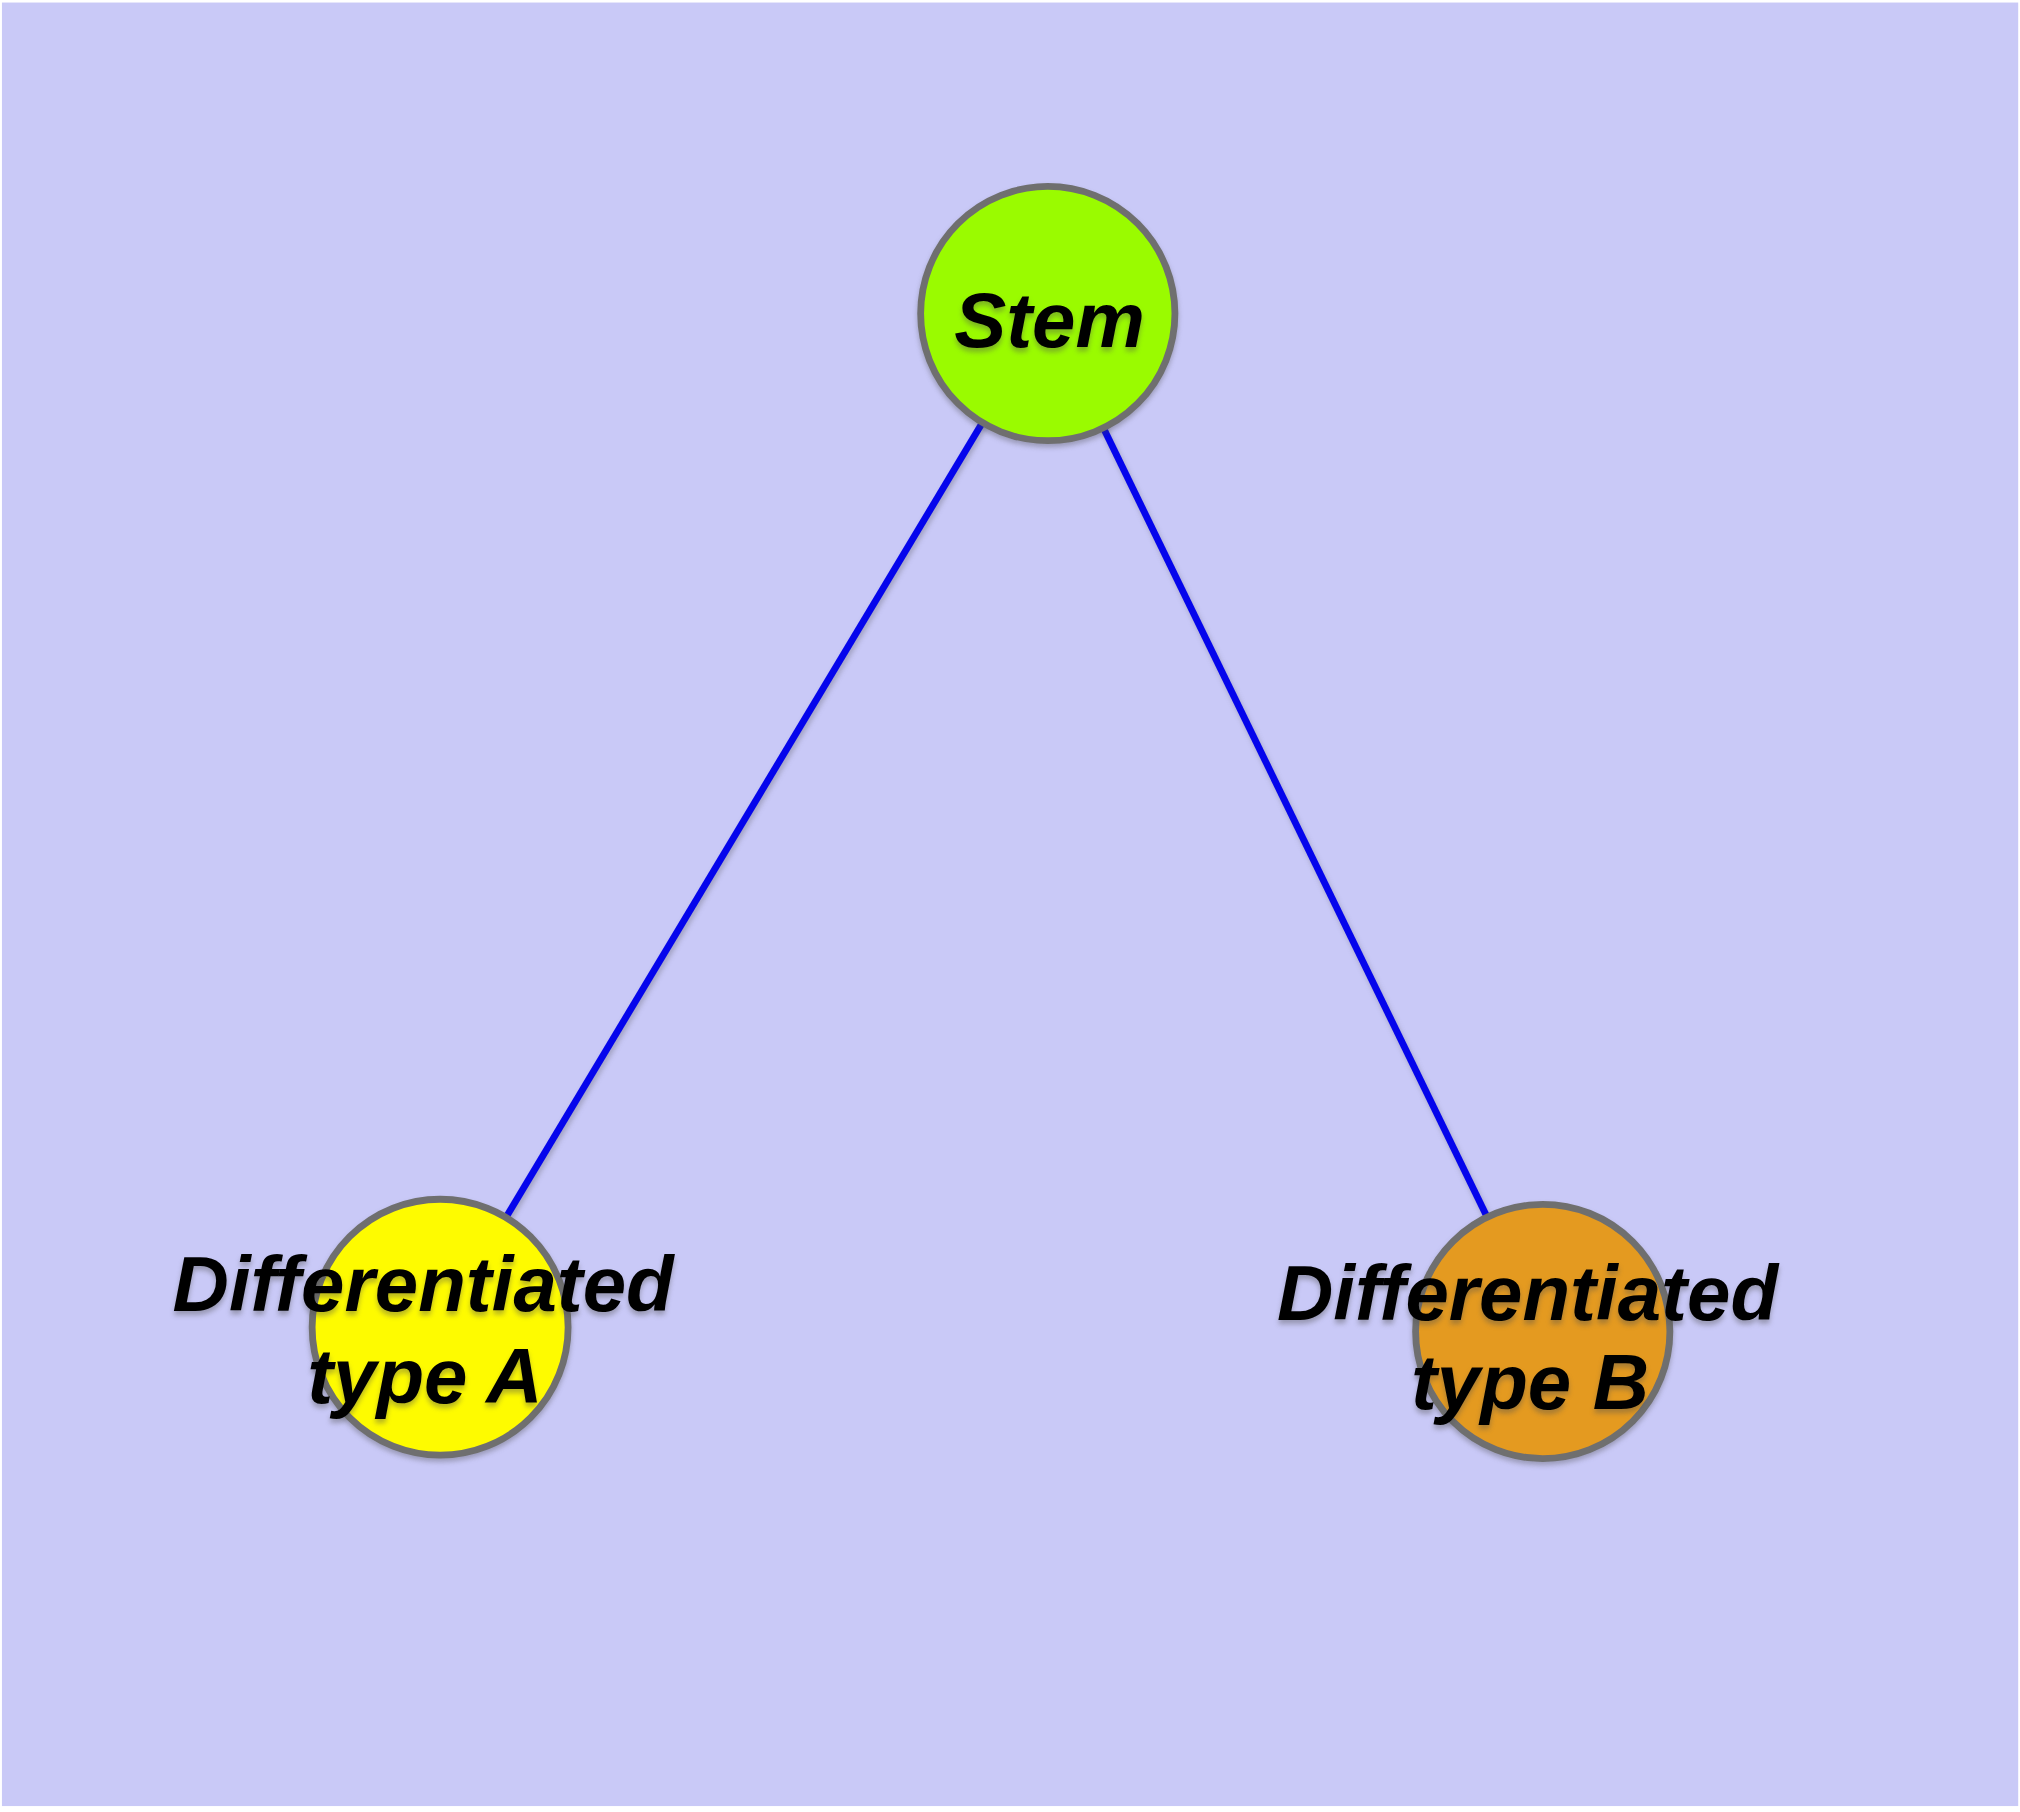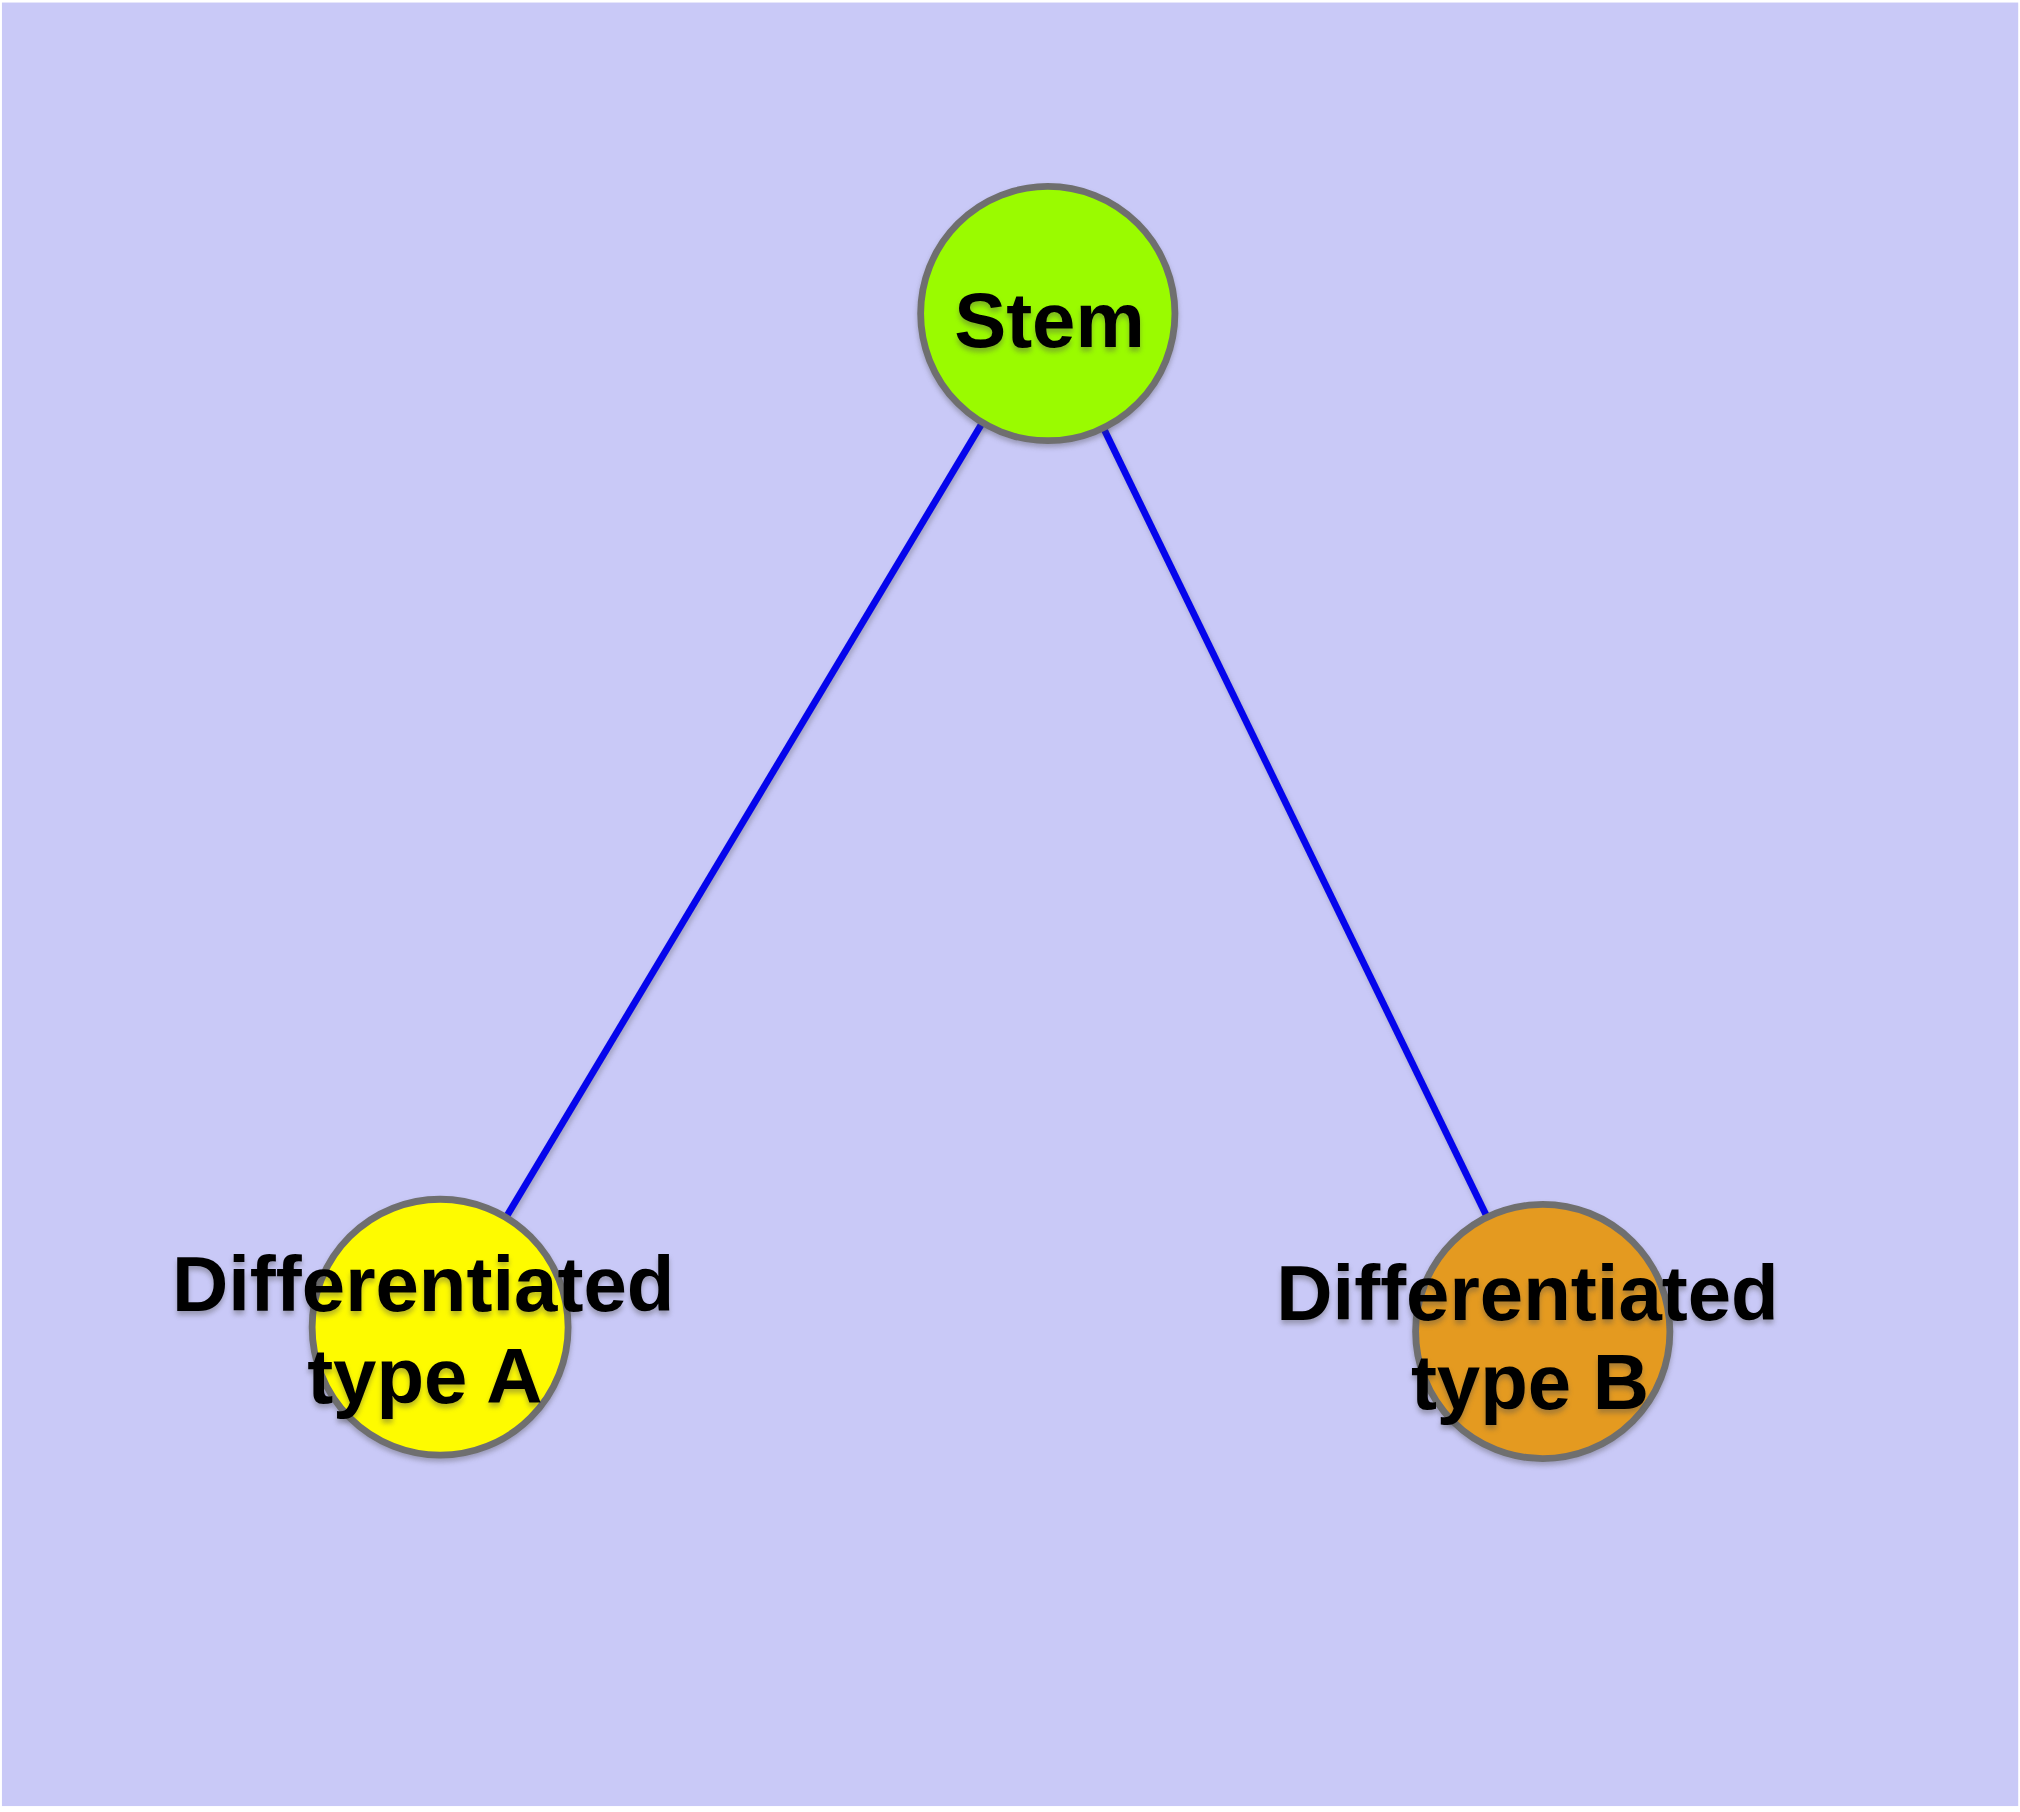--- a/index.html
+++ b/index.html
@@ -9,20 +9,21 @@
     background: #FFFFFF;
     width: 2021px;
     height: 1812px;
     overflow: hidden;
     font-family: "Liberation Sans", sans-serif;
   }
   .stage {
     position: relative;
     width: 2021px;
     height: 1812px;
+    font-style: italic;
   }
   svg.graph {
     display: block;
     width: 2021px;
     height: 1812px;
   }
   .edge {
     stroke-width: 8;
     stroke-linecap: butt;
     filter: drop-shadow(2px 4px 3px rgba(70,70,70,0.30));

